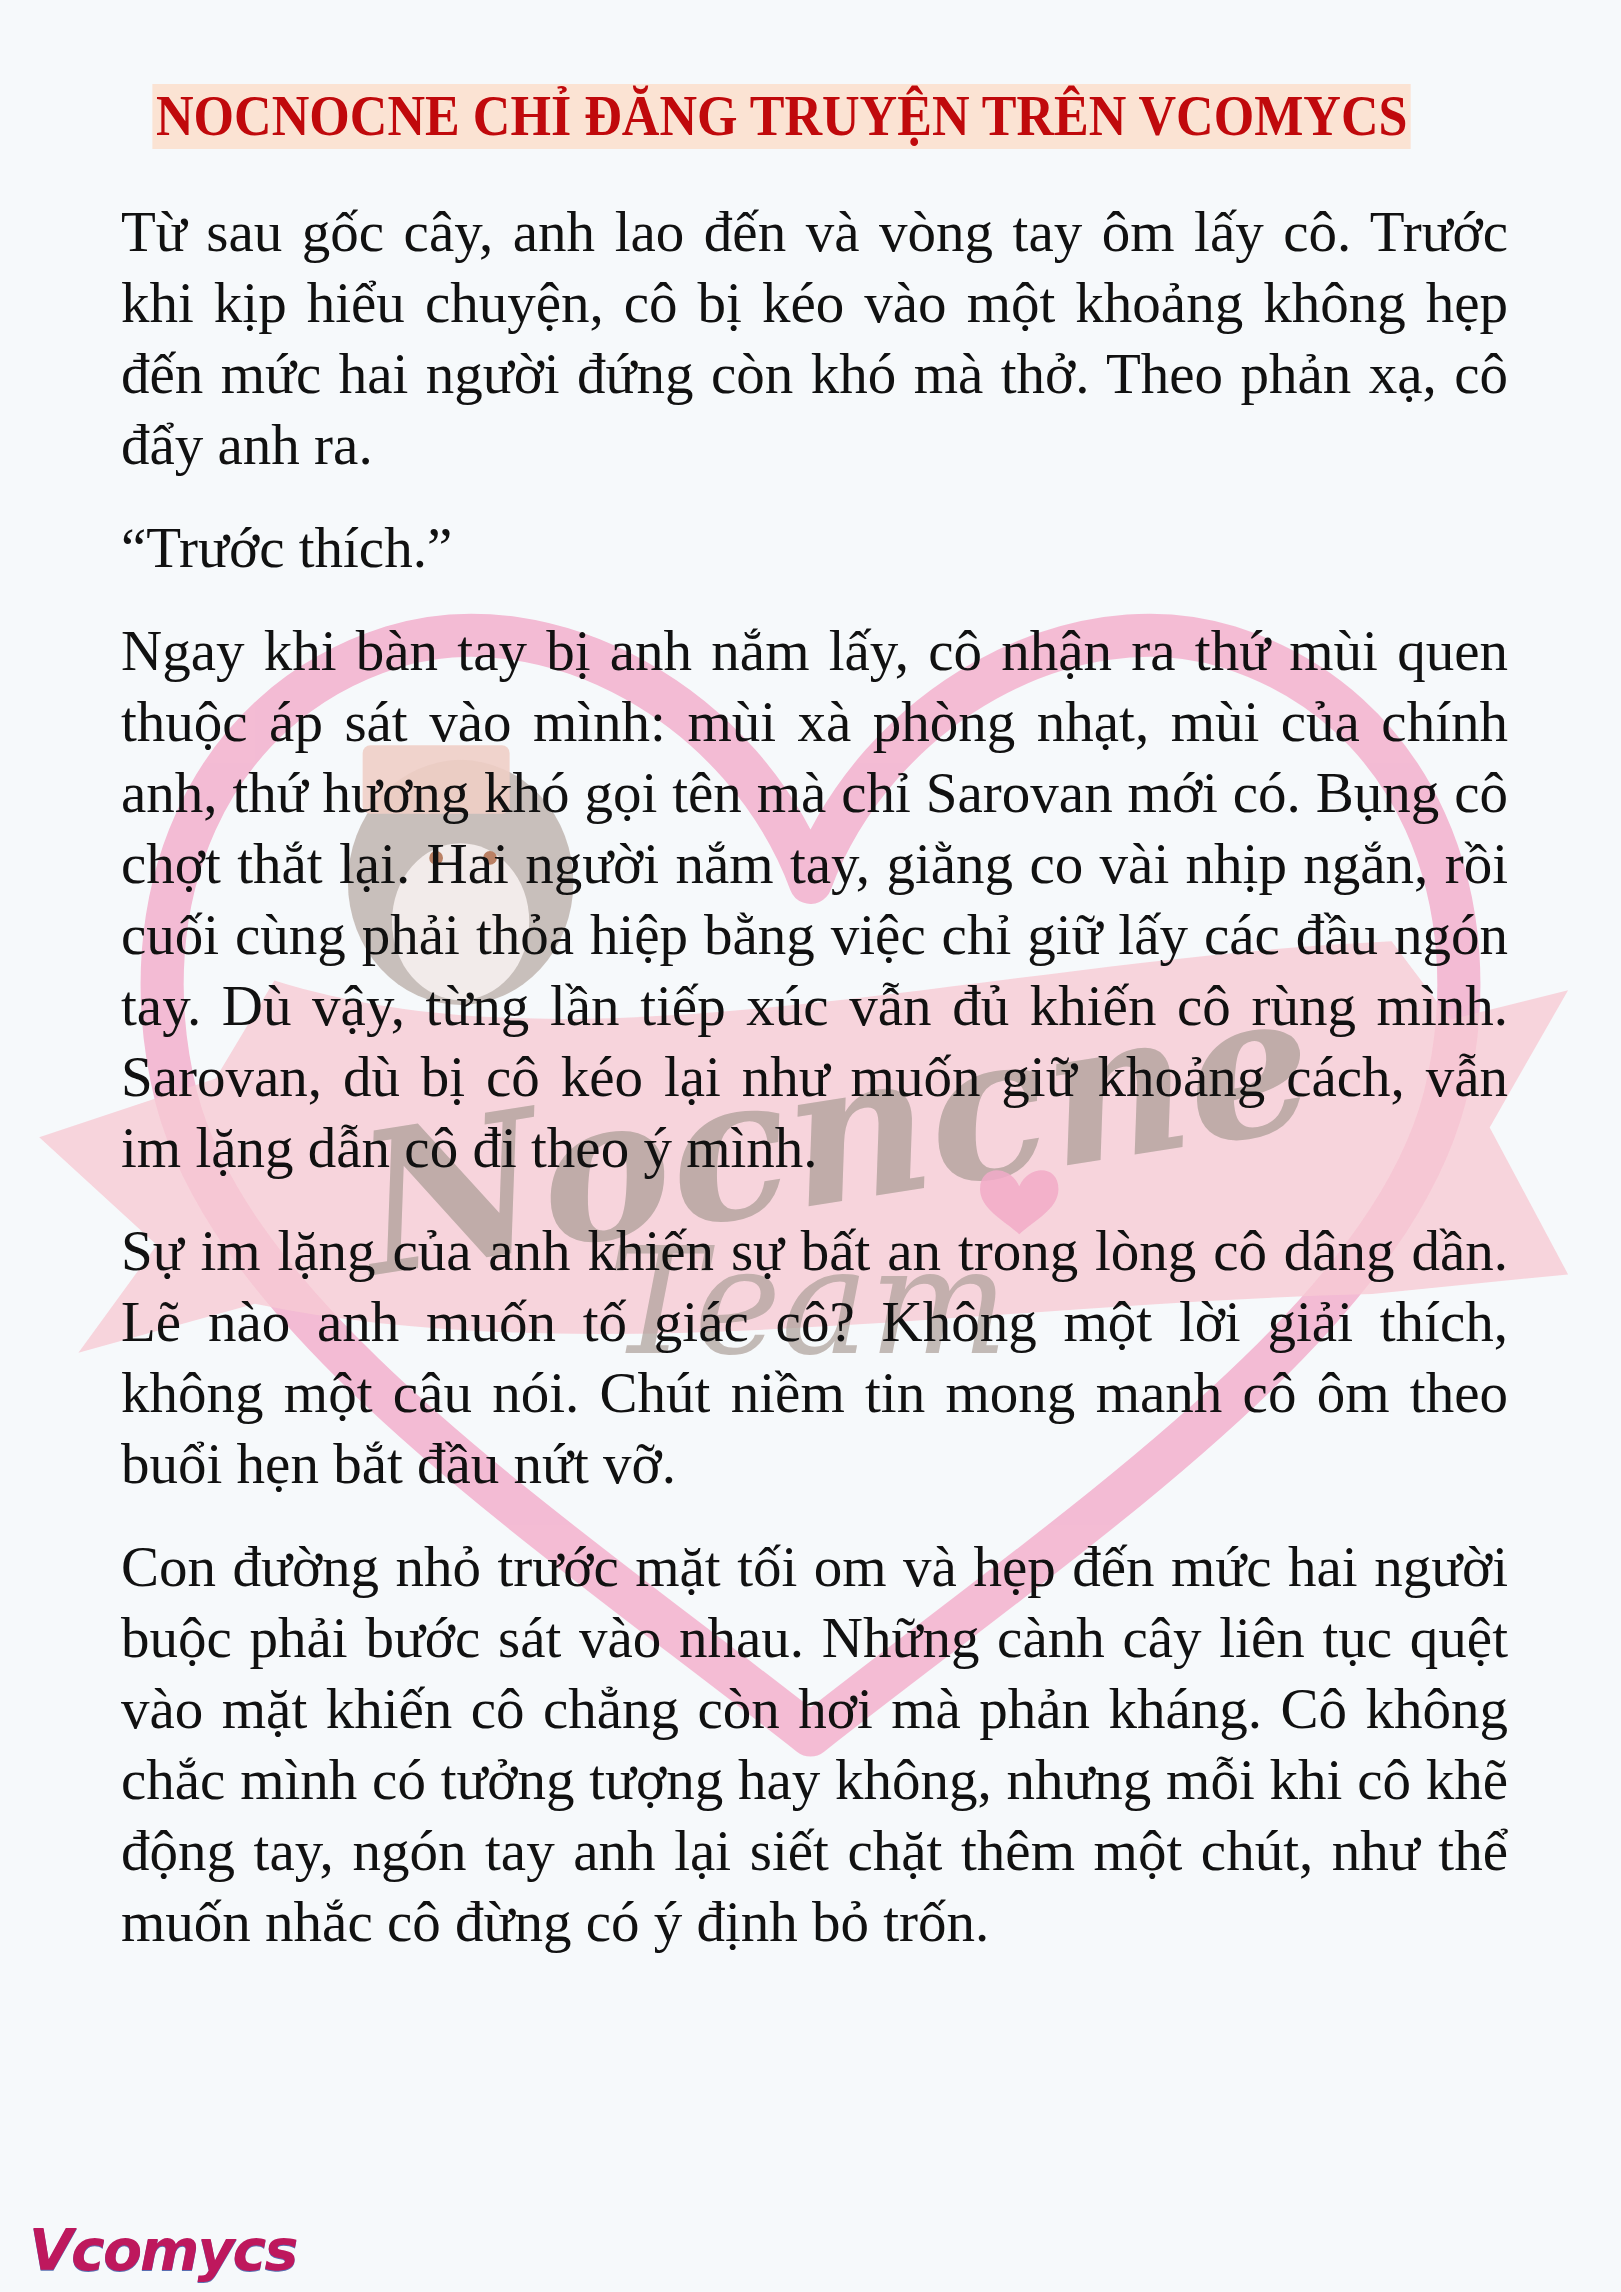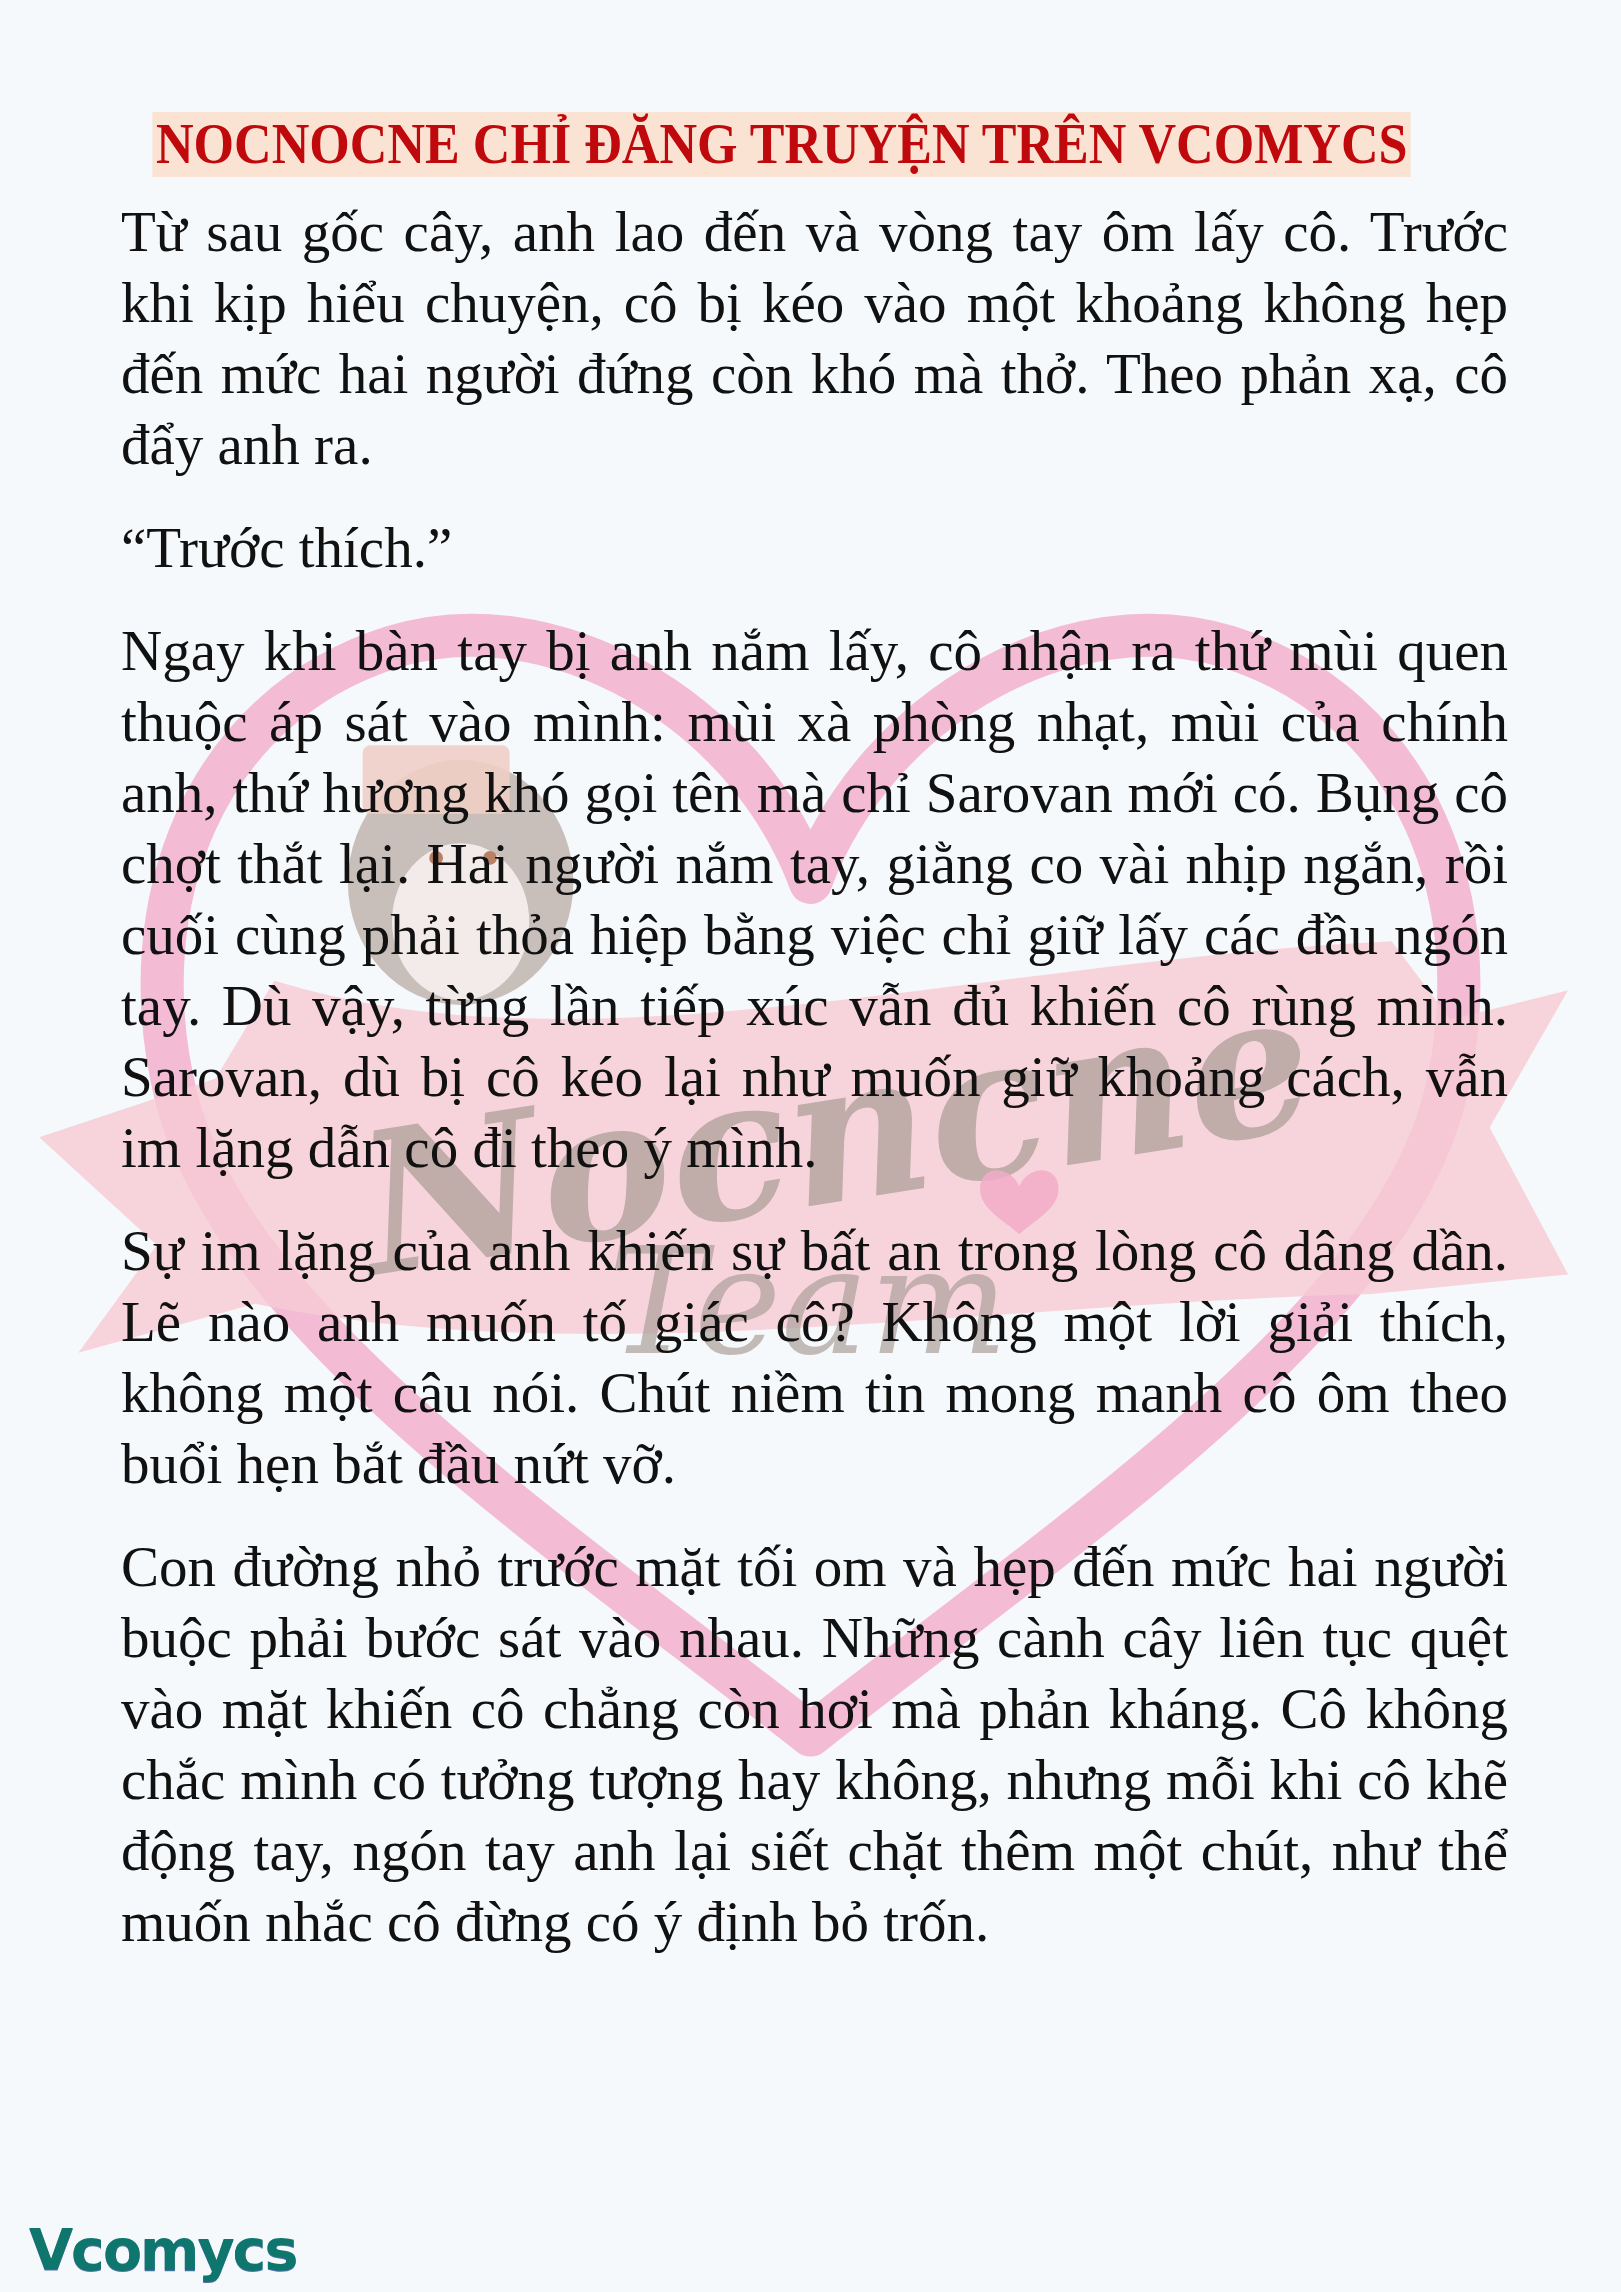--- a/index.html
+++ b/index.html
@@ -18,21 +18,21 @@
       position: absolute;
       left: 0;
       top: 0;
       width: 1621px;
       height: 2293px;
       pointer-events: none;
       z-index: 0;
     }
     .page-header {
       position: absolute;
-      top: 112px;
+      top: 84px;
       left: 0;
       width: 1564px;
       text-align: center;
       z-index: 2;
     }
     .banner {
       display: inline-block;
       background: #fbe3d3;
       color: #c0090c;
       font-family: "Liberation Serif", "DejaVu Serif", serif;
@@ -62,22 +62,23 @@
     .para.short {
       margin-bottom: 32px;
     }
     .logo {
       position: absolute;
       left: 29px;
       top: 2217px;
       z-index: 2;
       font-family: "DejaVu Sans", sans-serif;
       font-weight: bold;
+      font-style: italic;
       font-size: 57px;
-      color: #0f766e;
+      color: #be185d;
       letter-spacing: -2px;
       text-shadow: 0 1px 0 #5a70b3;
     }
   </style>
 </head>
 <body>
 
 <svg class="watermark" viewBox="0 0 1654 2339" xmlns="http://www.w3.org/2000/svg">
   <g opacity="0.95">
 

